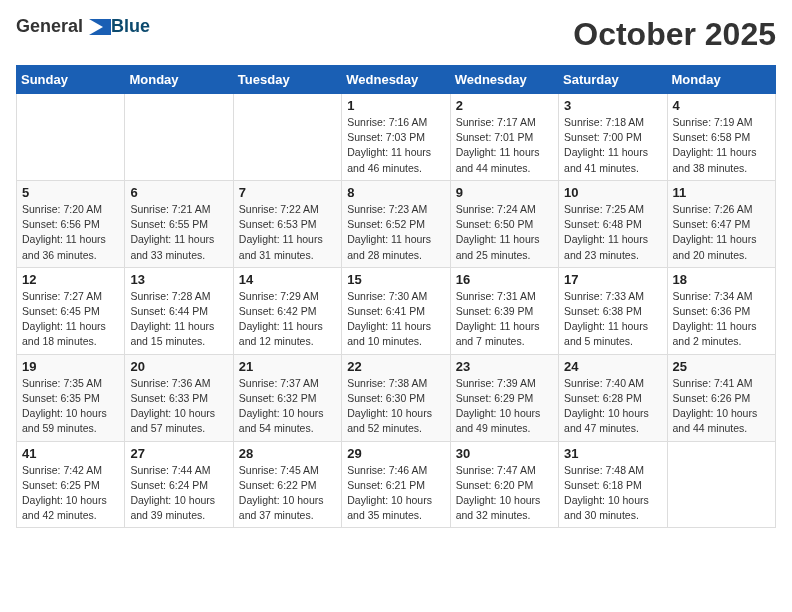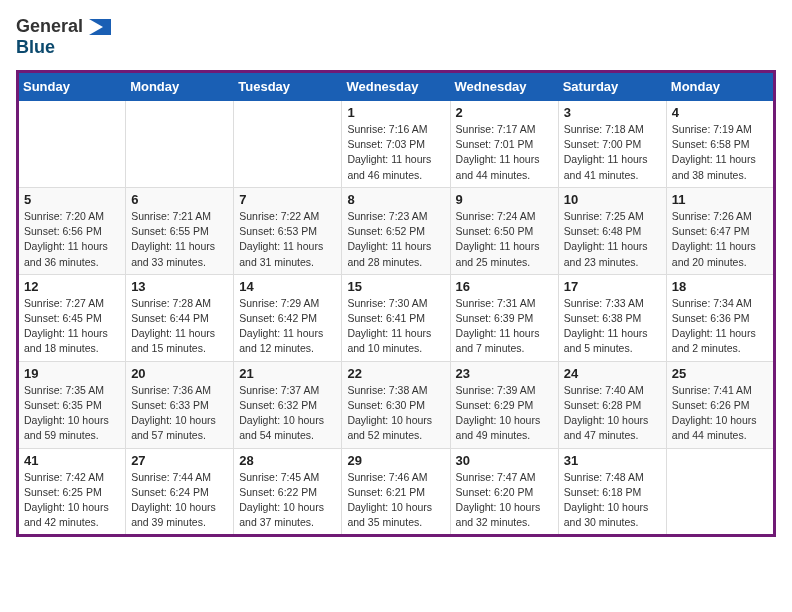--- a/index.html
+++ b/index.html
@@ -11,21 +11,20 @@
       padding: 16px;
     }
     .header-area {
       display: flex;
       justify-content: space-between;
       align-items: flex-start;
       margin-bottom: 12px;
     }
     .logo {
       display: flex;
-      flex-direction: column;
       align-items: flex-start;
     }
     .logo-row {
       display: flex;
       align-items: center;
       gap: 4px;
     }
     .title-area {
       text-align: right;
     }
@@ -34,21 +33,21 @@
       font-weight: bold;
       color: #333;
     }
     .location {
       font-size: 15px;
       color: #555;
     }
     .calendar {
       width: 100%;
       border-collapse: collapse;
-      border: 3px solid #701a75;
+      border: 1px solid #701a75;
     }
     .calendar th {
       background-color: #1a5fb4;
       color: #fff;
       font-size: 13px;
       font-weight: bold;
       padding: 6px 4px;
       text-align: left;
       border: 1px solid #1a5fb4;
     }
@@ -90,20 +89,21 @@
       <svg width="22" height="16" viewBox="0 0 22 16" style="margin-left:2px;">
         <rect x="0" y="0" width="22" height="16" fill="#1a5fb4"></rect>
         <polygon points="0,0 14,8 0,16" fill="#fff"></polygon>
       </svg>
     </div>
     <div>
       <span style="font-size:18px;font-weight:bold;color:#0c4a6e;">Blue</span>
     </div>
   </div>
   <div class="title-area">
+    <div class="month-title">October 2025</div>
   </div>
 </div>
 
 <table class="calendar">
   <thead>
     <tr>
     <th>Sunday</th>
         <th>Monday</th>
         <th>Tuesday</th>
         <th>Wednesday</th>

